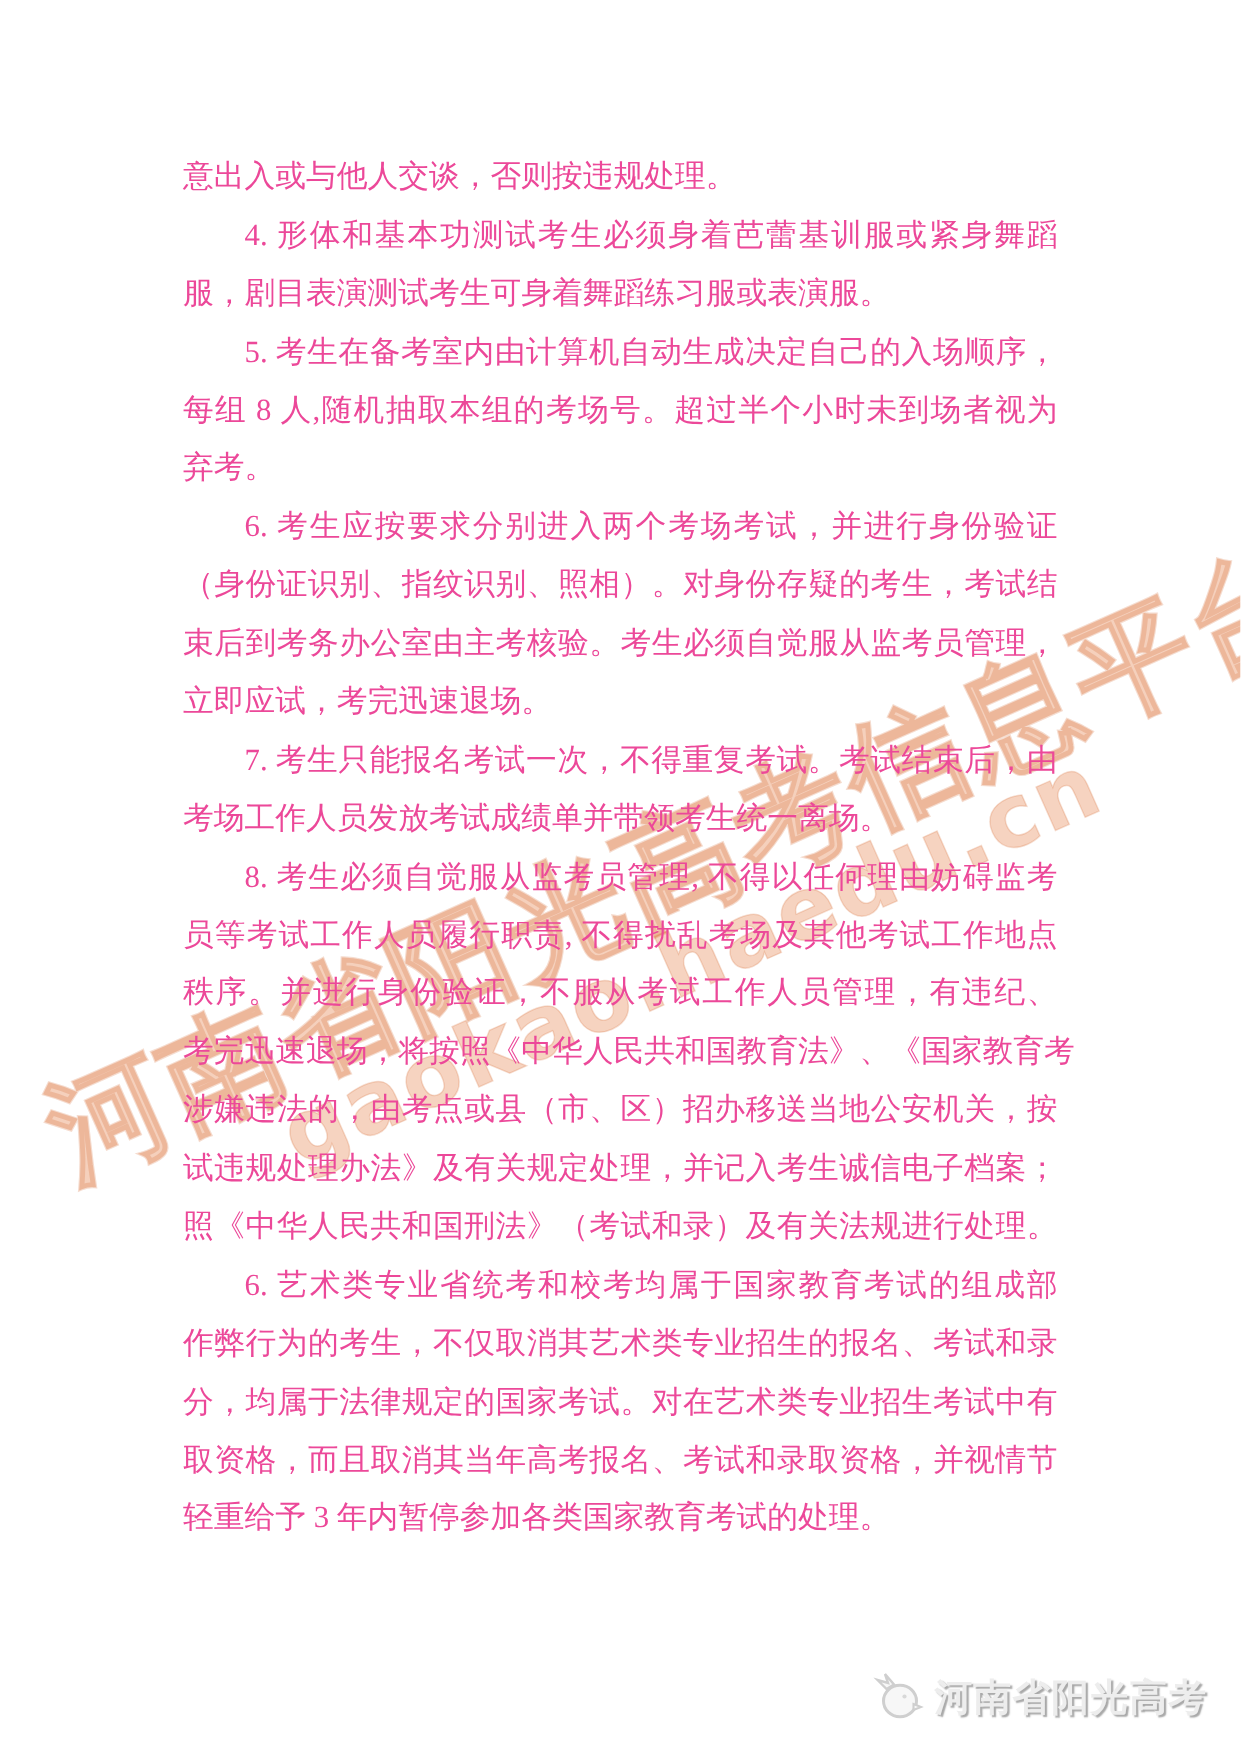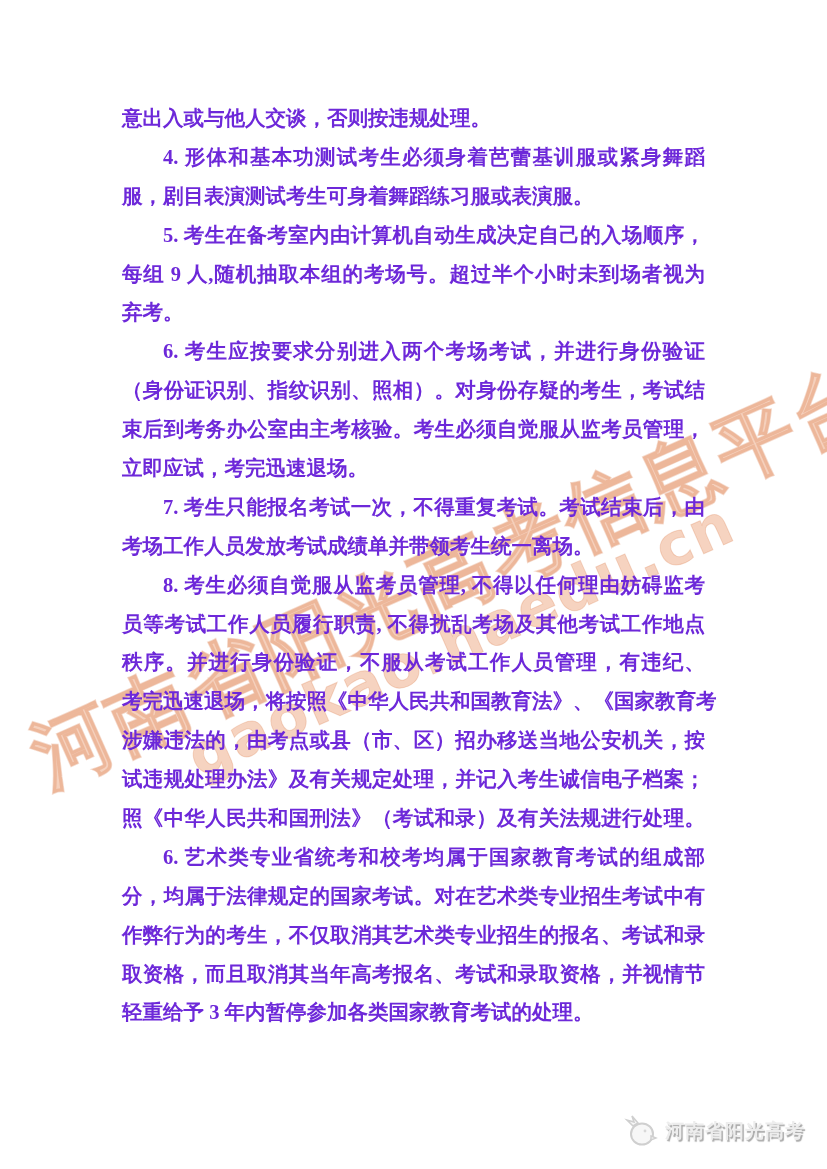--- a/index.html
+++ b/index.html
@@ -54,24 +54,23 @@
     font-family: "DejaVu Sans", sans-serif;
   }
 
   
   .doc-body {
     position: absolute;
     left: 122px;
     top: 99px;
     width: 583px;
     z-index: 1;
-    color: #6d28d9;
+    color: #ec4899;
     font-size: 20.5px;
     line-height: 38.9px;
-    font-weight: bold;
   }
   .para { margin: 0; padding: 0; }
   .line {
     text-align: justify;
     text-align-last: justify;
     white-space: nowrap;
     height: 38.9px;
   }
   .line.indent { padding-left: 41px; }
   .line.last {
@@ -83,21 +82,21 @@
   .footer-brand {
     position: absolute;
     right: 22px;
     bottom: 19px;
     z-index: 1;
     display: flex;
     align-items: center;
     gap: 6px;
   }
   .footer-brand .brand-text {
-    font-size: 19px;
+    font-size: 25px;
     font-weight: bold;
     letter-spacing: 1px;
     color: #ededed;
     text-shadow: 1.5px 1.5px 1px #a8a8a8, -1px -1px 0 #ffffff;
     font-family: "DejaVu Sans", sans-serif;
   }
 </style>
 </head>
 <body>
 
@@ -108,42 +107,42 @@
     <div class="wm-en">gaokao.haedu.cn</div>
   </div>
 
   <div class="doc-body" id="doc-body">
       <div class="line last">意出入或与他人交谈，否则按违规处理。</div>
       <div class="para"></div>
       <div class="line indent">4. 形体和基本功测试考生必须身着芭蕾基训服或紧身舞蹈</div>
       <div class="line last">服，剧目表演测试考生可身着舞蹈练习服或表演服。</div>
       <div class="para"></div>
       <div class="line indent">5. 考生在备考室内由计算机自动生成决定自己的入场顺序，</div>
-      <div class="line">每组 9 人,随机抽取本组的考场号。超过半个小时未到场者视为</div>
+      <div class="line">每组 8 人,随机抽取本组的考场号。超过半个小时未到场者视为</div>
       <div class="line last">弃考。</div>
       <div class="para"></div>
       <div class="line indent">6. 考生应按要求分别进入两个考场考试，并进行身份验证</div>
       <div class="line">（身份证识别、指纹识别、照相）。对身份存疑的考生，考试结</div>
       <div class="line">束后到考务办公室由主考核验。考生必须自觉服从监考员管理，</div>
       <div class="line last">立即应试，考完迅速退场。</div>
       <div class="para"></div>
       <div class="line indent">7. 考生只能报名考试一次，不得重复考试。考试结束后，由</div>
       <div class="line last">考场工作人员发放考试成绩单并带领考生统一离场。</div>
       <div class="para"></div>
       <div class="line indent">8. 考生必须自觉服从监考员管理, 不得以任何理由妨碍监考</div>
       <div class="line">员等考试工作人员履行职责, 不得扰乱考场及其他考试工作地点</div>
       <div class="line">秩序。并进行身份验证，不服从考试工作人员管理，有违纪、</div>
       <div class="line">考完迅速退场，将按照《中华人民共和国教育法》、《国家教育考</div>
       <div class="line">涉嫌违法的，由考点或县（市、区）招办移送当地公安机关，按</div>
       <div class="line">试违规处理办法》及有关规定处理，并记入考生诚信电子档案；</div>
       <div class="line">照《中华人民共和国刑法》（考试和录）及有关法规进行处理。</div>
       <div class="para"></div>
       <div class="line indent">6. 艺术类专业省统考和校考均属于国家教育考试的组成部</div>
+      <div class="line">作弊行为的考生，不仅取消其艺术类专业招生的报名、考试和录</div>
       <div class="line">分，均属于法律规定的国家考试。对在艺术类专业招生考试中有</div>
-      <div class="line">作弊行为的考生，不仅取消其艺术类专业招生的报名、考试和录</div>
       <div class="line">取资格，而且取消其当年高考报名、考试和录取资格，并视情节</div>
       <div class="line last">轻重给予 3 年内暂停参加各类国家教育考试的处理。</div>
       <div class="para"></div>
     </div>
 
   <div class="footer-brand">
     <span style="display:inline-flex;">
       <svg width="38" height="38" viewBox="0 0 38 38">
         <g fill="#f7f7f7" stroke="#cfcfcf" stroke-width="2">
           <ellipse cx="21" cy="22" rx="11" ry="10.5"></ellipse>

